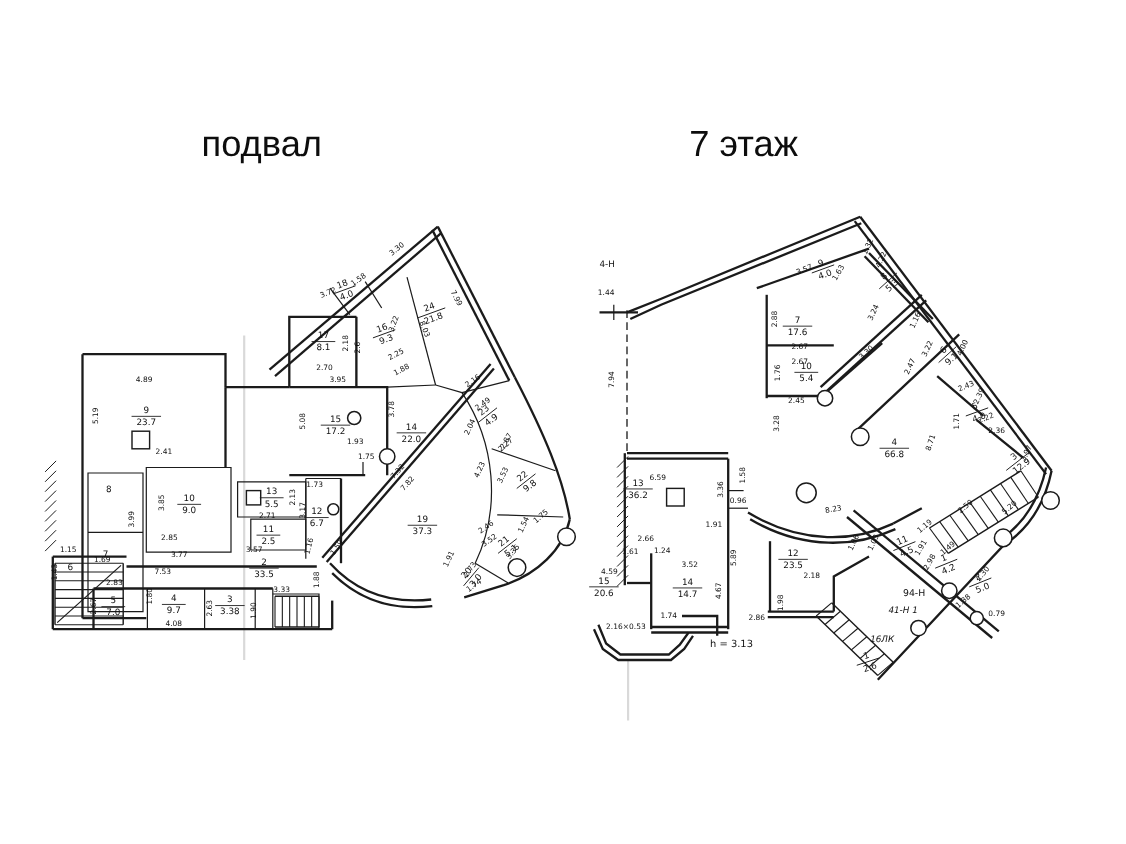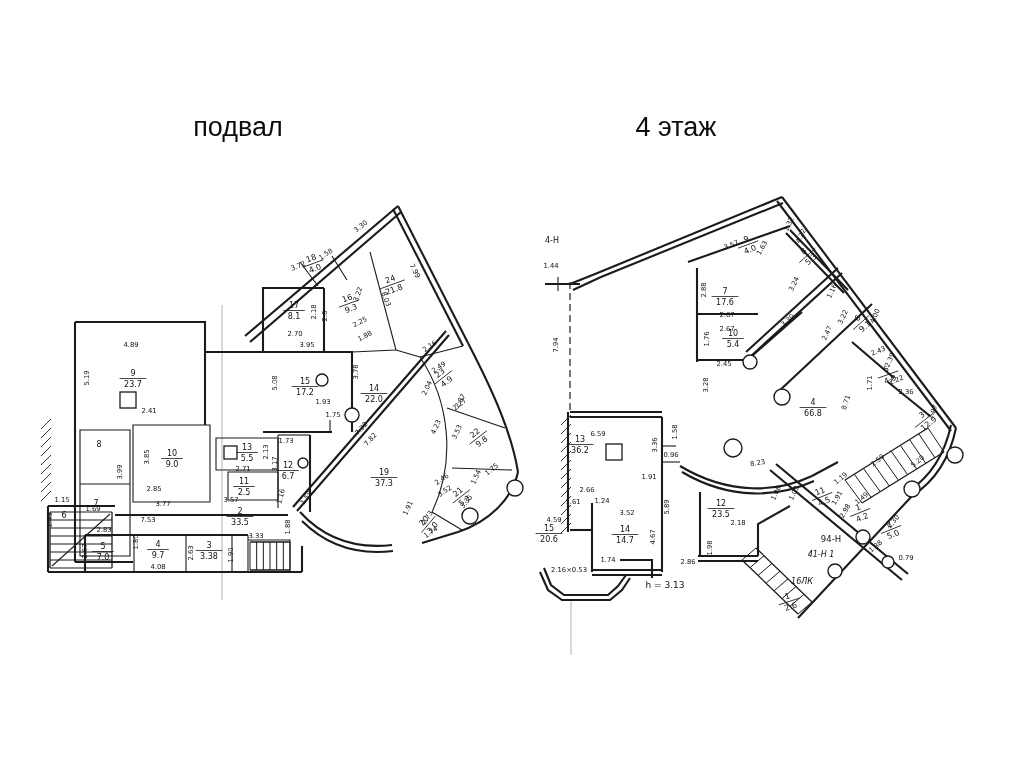--- a/index.html
+++ b/index.html
@@ -1,28 +1,28 @@
 <!DOCTYPE html>
 <html><head>
 <meta charset="utf-8">
 <style>
   html,body{margin:0;padding:0;background:#ffffff;}
   .page{position:relative;width:1024px;height:767px;background:#ffffff;overflow:hidden;
         font-family:"Liberation Sans",sans-serif;}
-  .plan-title{position:absolute;top:112px;font-size:27px;color:#0d0d0d;
+  .plan-title{position:absolute;top:112px;font-size:33px;color:#0d0d0d;
         transform:translateX(-50%);white-space:nowrap;}
   svg{position:absolute;left:0;top:0;}
   text{font-family:"DejaVu Sans",sans-serif;fill:#111;}
 </style>
 </head>
 <body>
 
 <div class="page">
   <div class="plan-title" style="left:238px">подвал</div>
-  <div class="plan-title" style="left:676px">4 этаж</div>
+  <div class="plan-title" style="left:676px">7 этаж</div>
   <svg id="plansvg" width="1024" height="767" viewBox="0 0 1024 767">
     <g id="g-basement">
         <path d="M222 305V600" fill="none" stroke="#d9d9d9" stroke-width="2"></path>
         <path d="M75 322H205V352" fill="none" stroke="#1b1b1b" stroke-width="2.1"></path>
         <path d="M205 352V425" fill="none" stroke="#1b1b1b" stroke-width="2.1"></path>
         <path d="M75 322V562" fill="none" stroke="#1b1b1b" stroke-width="2.1"></path>
         <path d="M75 562H133" fill="none" stroke="#1b1b1b" stroke-width="2.1"></path>
         <path d="M48 506H115" fill="none" stroke="#1b1b1b" stroke-width="2.1"></path>
         <path d="M48 506V572" fill="none" stroke="#1b1b1b" stroke-width="2.1"></path>
         <path d="M48 572H302" fill="none" stroke="#1b1b1b" stroke-width="2.1"></path>

